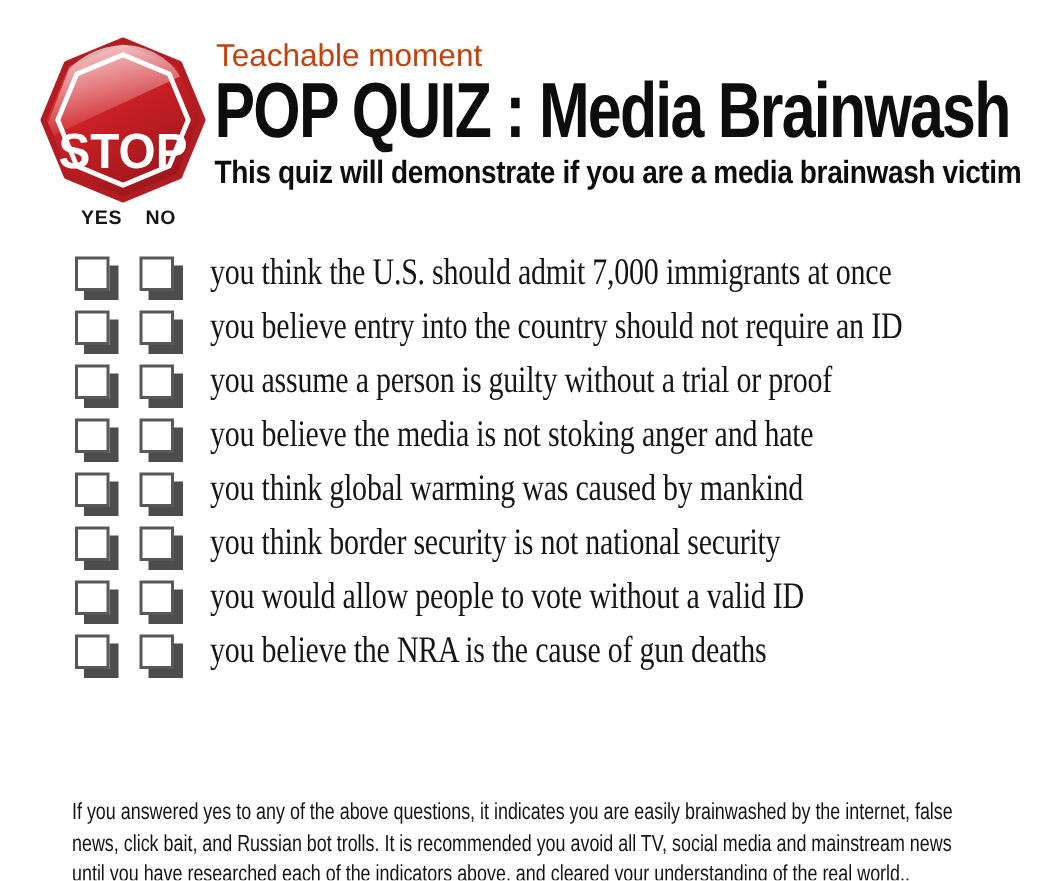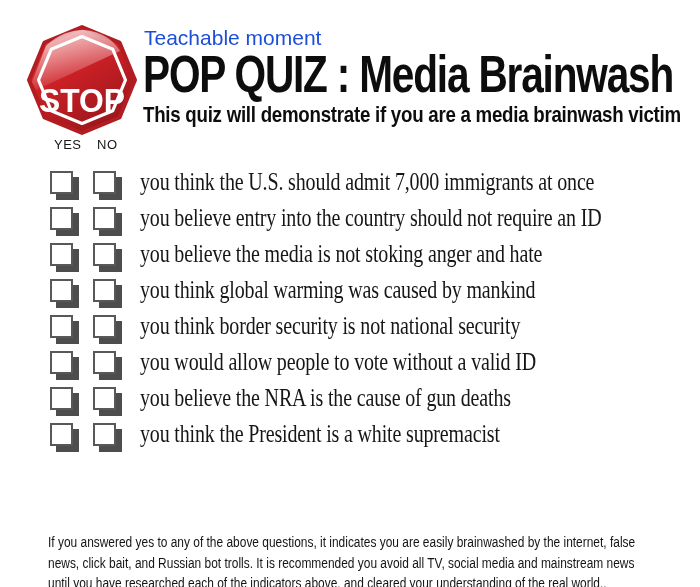--- a/index.html
+++ b/index.html
@@ -3,37 +3,37 @@
 <meta charset="utf-8">
 <style>
   html,body{margin:0;padding:0;background:#ffffff;}
   .page{
     position:relative;width:700px;height:587px;background:#ffffff;
     overflow:hidden;font-family:"Liberation Sans",sans-serif;color:#111;
   }
   
   .stop-sign{position:absolute;left:26px;top:24px;width:112px;height:112px;}
   .kicker{
-    position:absolute;left:144px;top:26px;font-size:21px;color:#1d4ed8;
+    position:absolute;left:144px;top:26px;font-size:21px;color:#c2410c;
     letter-spacing:0px;white-space:nowrap;
   }
   .title{
     position:absolute;left:143px;top:47px;font-size:52px;font-weight:bold;
     letter-spacing:-1.5px;color:#0d0d0d;white-space:nowrap;
     transform:scaleX(0.78);transform-origin:left top;line-height:1.05;
   }
   .subtitle{
     position:absolute;left:143px;top:103px;font-size:21.5px;font-weight:bold;
     letter-spacing:-0.3px;color:#0d0d0d;white-space:nowrap;
     transform:scaleX(0.87);transform-origin:left top;
   }
   
   .col-label{
     position:absolute;top:137px;font-size:13px;color:#161616;
-    letter-spacing:0.5px;font-weight:normal;
+    letter-spacing:0.5px;font-weight:bold;
   }
   .col-label.yes{left:54px;}
   .col-label.no{left:97px;text-align:right;}
   
   .rows{position:absolute;left:0;top:166px;width:700px;}
   .quiz-row{position:relative;height:36px;}
   .cb{
     position:absolute;top:5px;width:19px;height:19px;background:#ffffff;
     border:2px solid #585858;box-shadow:6px 6px 0 0 #4d4d4d;box-sizing:content-box;
     cursor:pointer;
@@ -93,20 +93,25 @@
       <span class="q-text">you think the U.S. should admit 7,000 immigrants at once</span>
     </div>
 
     <div class="quiz-row">
       <span class="cb yes"></span>
       <span class="cb no"></span>
       <span class="q-text">you believe entry into the country should not require an ID</span>
     </div>
 
 
+    <div class="quiz-row">
+      <span class="cb yes"></span>
+      <span class="cb no"></span>
+      <span class="q-text">you assume a person is guilty without a trial or proof</span>
+    </div>
 
     <div class="quiz-row">
       <span class="cb yes"></span>
       <span class="cb no"></span>
       <span class="q-text">you believe the media is not stoking anger and hate</span>
     </div>
 
     <div class="quiz-row">
       <span class="cb yes"></span>
       <span class="cb no"></span>
@@ -124,25 +129,20 @@
       <span class="cb no"></span>
       <span class="q-text">you would allow people to vote without a valid ID</span>
     </div>
 
     <div class="quiz-row">
       <span class="cb yes"></span>
       <span class="cb no"></span>
       <span class="q-text">you believe the NRA is the cause of gun deaths</span>
     </div>
 
-    <div class="quiz-row">
-      <span class="cb yes"></span>
-      <span class="cb no"></span>
-      <span class="q-text">you think the President is a white supremacist</span>
-    </div>
 
   </div>
 
   <div class="footer">
     <div class="footer-line">If you answered yes to any of the above questions,  it indicates you are easily brainwashed by the internet, false</div>
     <div class="footer-line">news, click bait, and Russian bot trolls.   It is recommended you  avoid all TV, social media and mainstream news</div>
     <div class="footer-line">until you have researched each of the indicators above, and cleared your understanding of the real world..</div>
   </div>
 
 </div>

